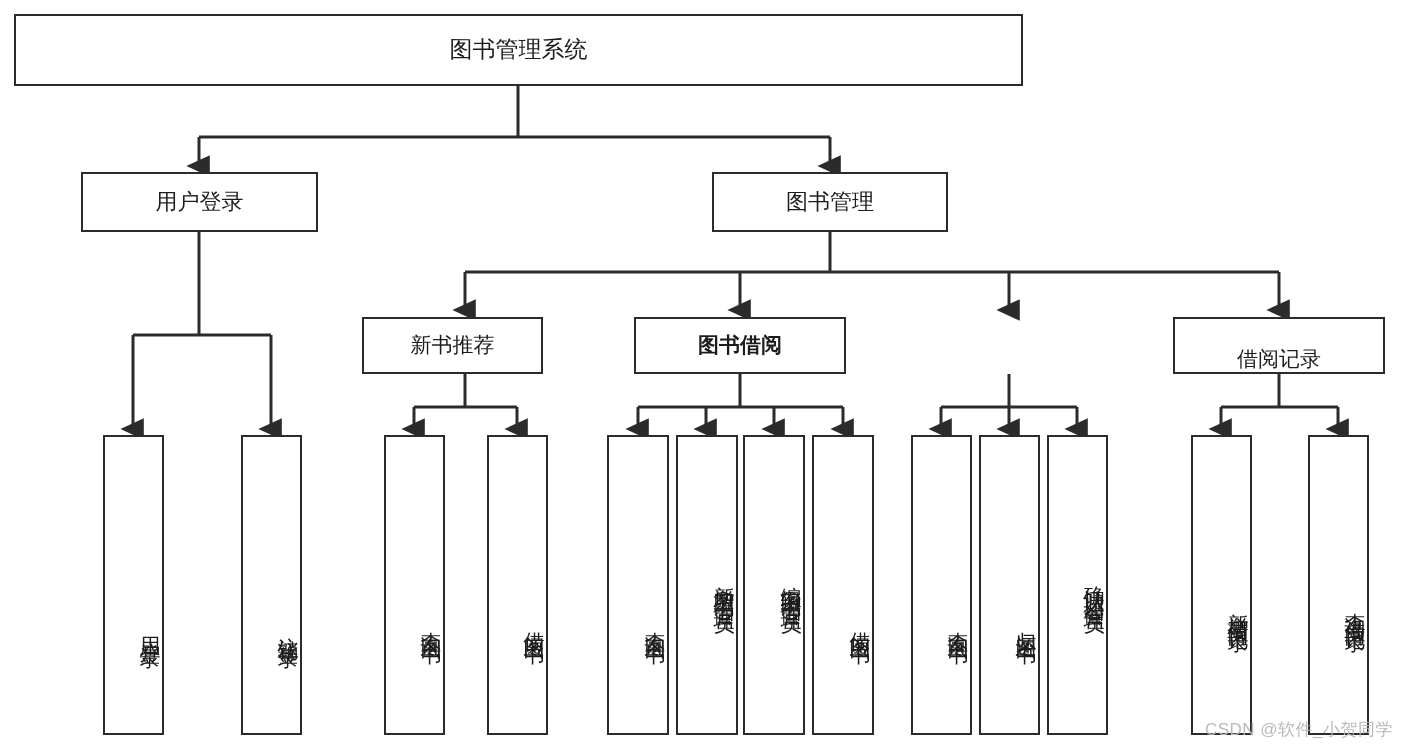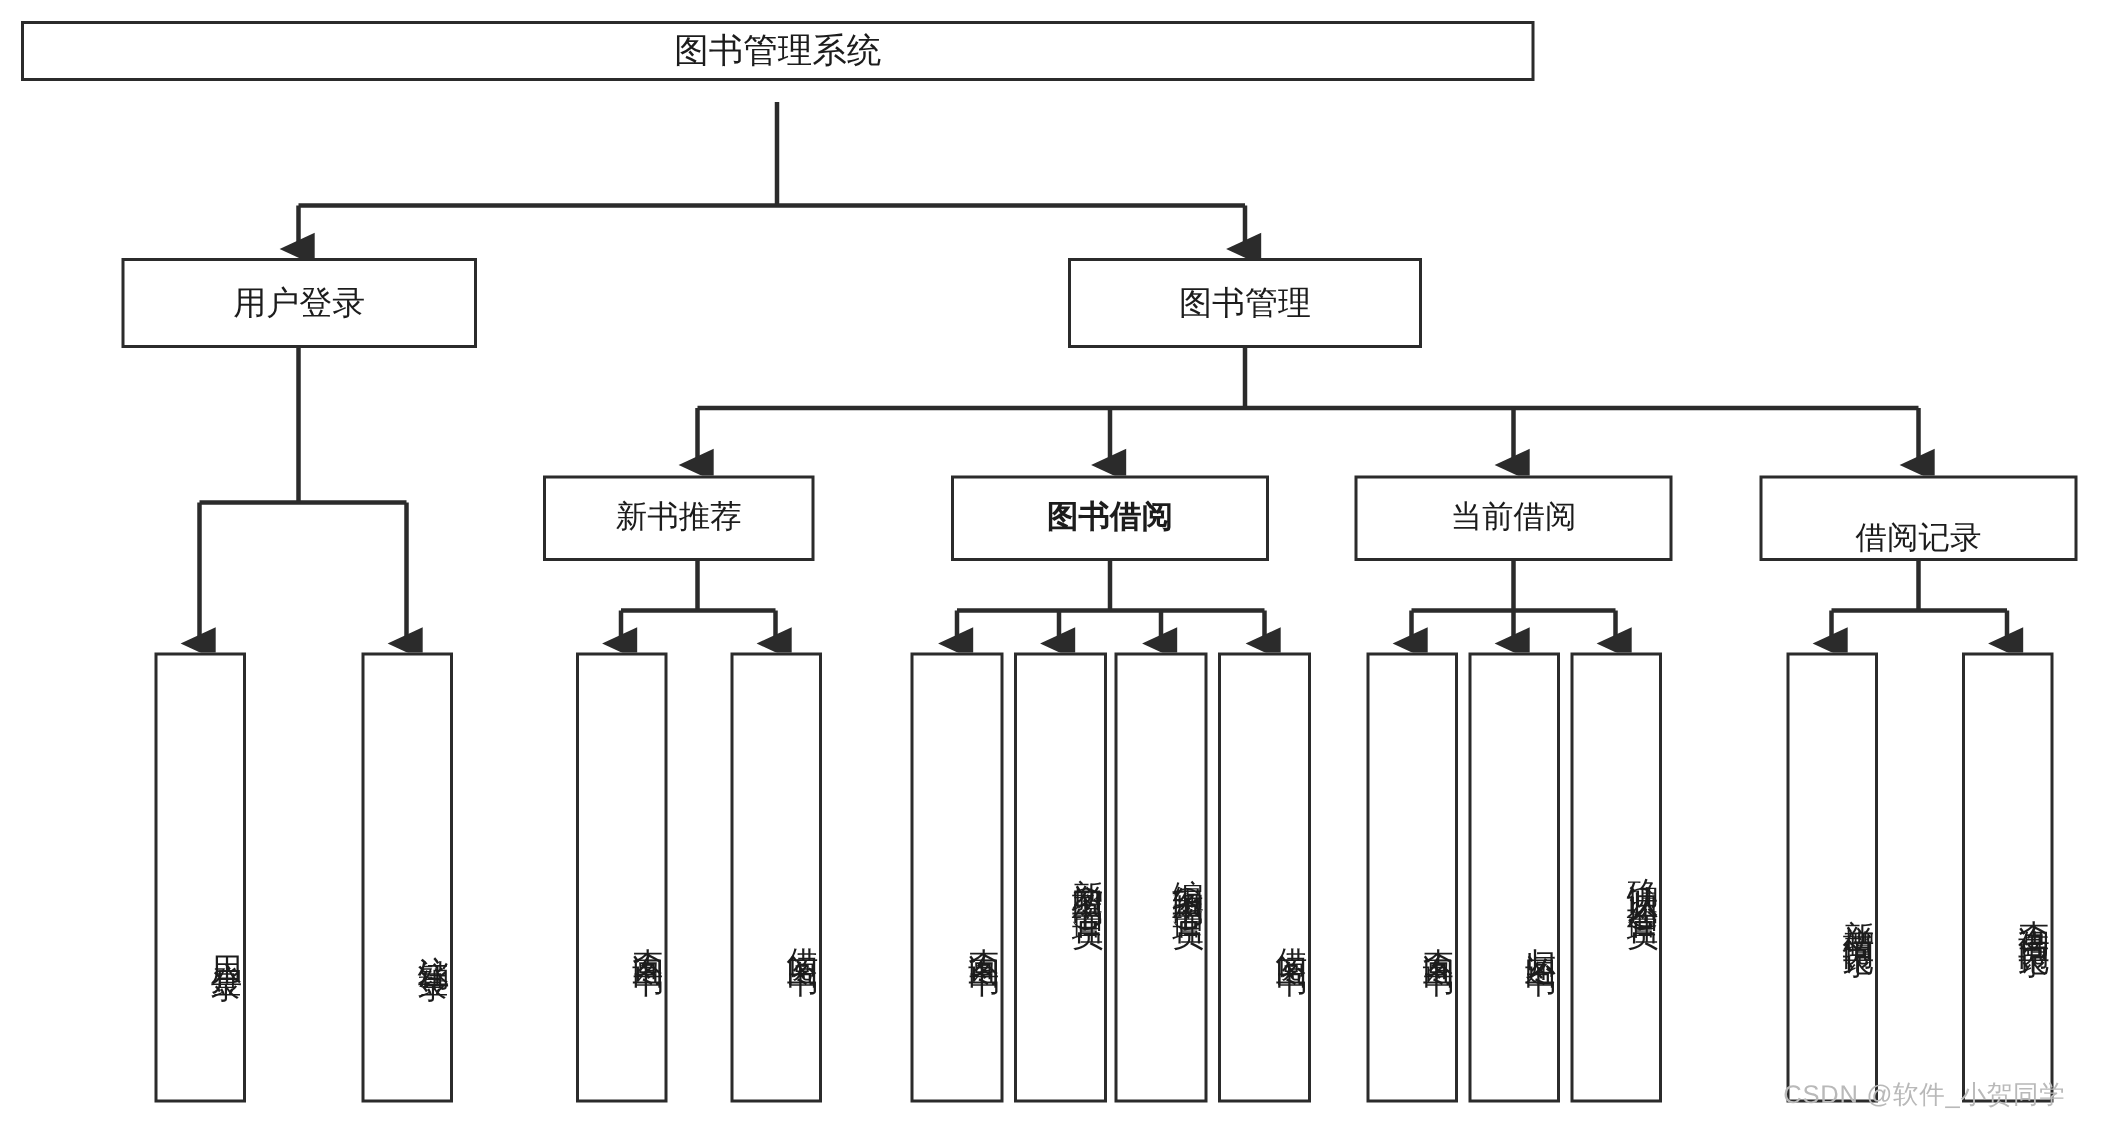--- a/index.html
+++ b/index.html
@@ -58,21 +58,21 @@
     letter-spacing: 4px;
   }
   .node.leaf.tall {
     padding-top: 4px;
   }
   .leaf-label {
     display: block;
   }
   #watermark {
     position: absolute;
-    right: 28px;
+    right: 12px;
     bottom: 6px;
     font-size: 17px;
     color: #b9b9b9;
     letter-spacing: 0.5px;
     white-space: nowrap;
   }
 </style>
 </head>
 <body>
 
@@ -121,40 +121,37 @@
       <path d="M1009,407 L1009,429" marker-end="url(#arrow)"></path>
       <path d="M1077,407 L1077,429" marker-end="url(#arrow)"></path>
 
       <path d="M1279,374 L1279,407"></path>
       <path d="M1221,407 L1338,407"></path>
       <path d="M1221,407 L1221,429" marker-end="url(#arrow)"></path>
       <path d="M1338,407 L1338,429" marker-end="url(#arrow)"></path>
     </g>
   </svg>
 
-  <div class="node root" style="left:14px; top:14px; width:1009px; height:40px;">
+  <div class="node root" style="left:14px; top:14px; width:1009px; height:72px;">
     <span>图书管理系统</span>
   </div>
 
   <div class="node lvl2" style="left:81px; top:172px; width:237px; height:60px;">
     <span>用户登录</span>
   </div>
   <div class="node lvl2" style="left:712px; top:172px; width:236px; height:60px;">
     <span>图书管理</span>
   </div>
 
   <div class="node lvl3" style="left:362px; top:317px; width:181px; height:57px;">
     <span>新书推荐</span>
   </div>
   <div class="node lvl3" style="left:634px; top:317px; width:212px; height:57px;font-weight:bold;">
     <span>图书借阅</span>
   </div>
-  <div class="node lvl3" style="left:903px; top:317px; width:212px; height:57px;">
-    <span>当前借阅</span>
-  </div>
   <div class="node lvl3" style="left:1173px; top:317px; width:212px; height:57px;align-items:flex-end;">
     <span>借阅记录</span>
   </div>
 
   <div class="node leaf" style="left:103px; top:435px; width:61px; height:300px; padding-top:85px;">
     <span class="leaf-label">用户登录</span>
   </div>
   <div class="node leaf" style="left:241px; top:435px; width:61px; height:300px; padding-top:85px;">
     <span class="leaf-label">注销登录</span>
   </div>

